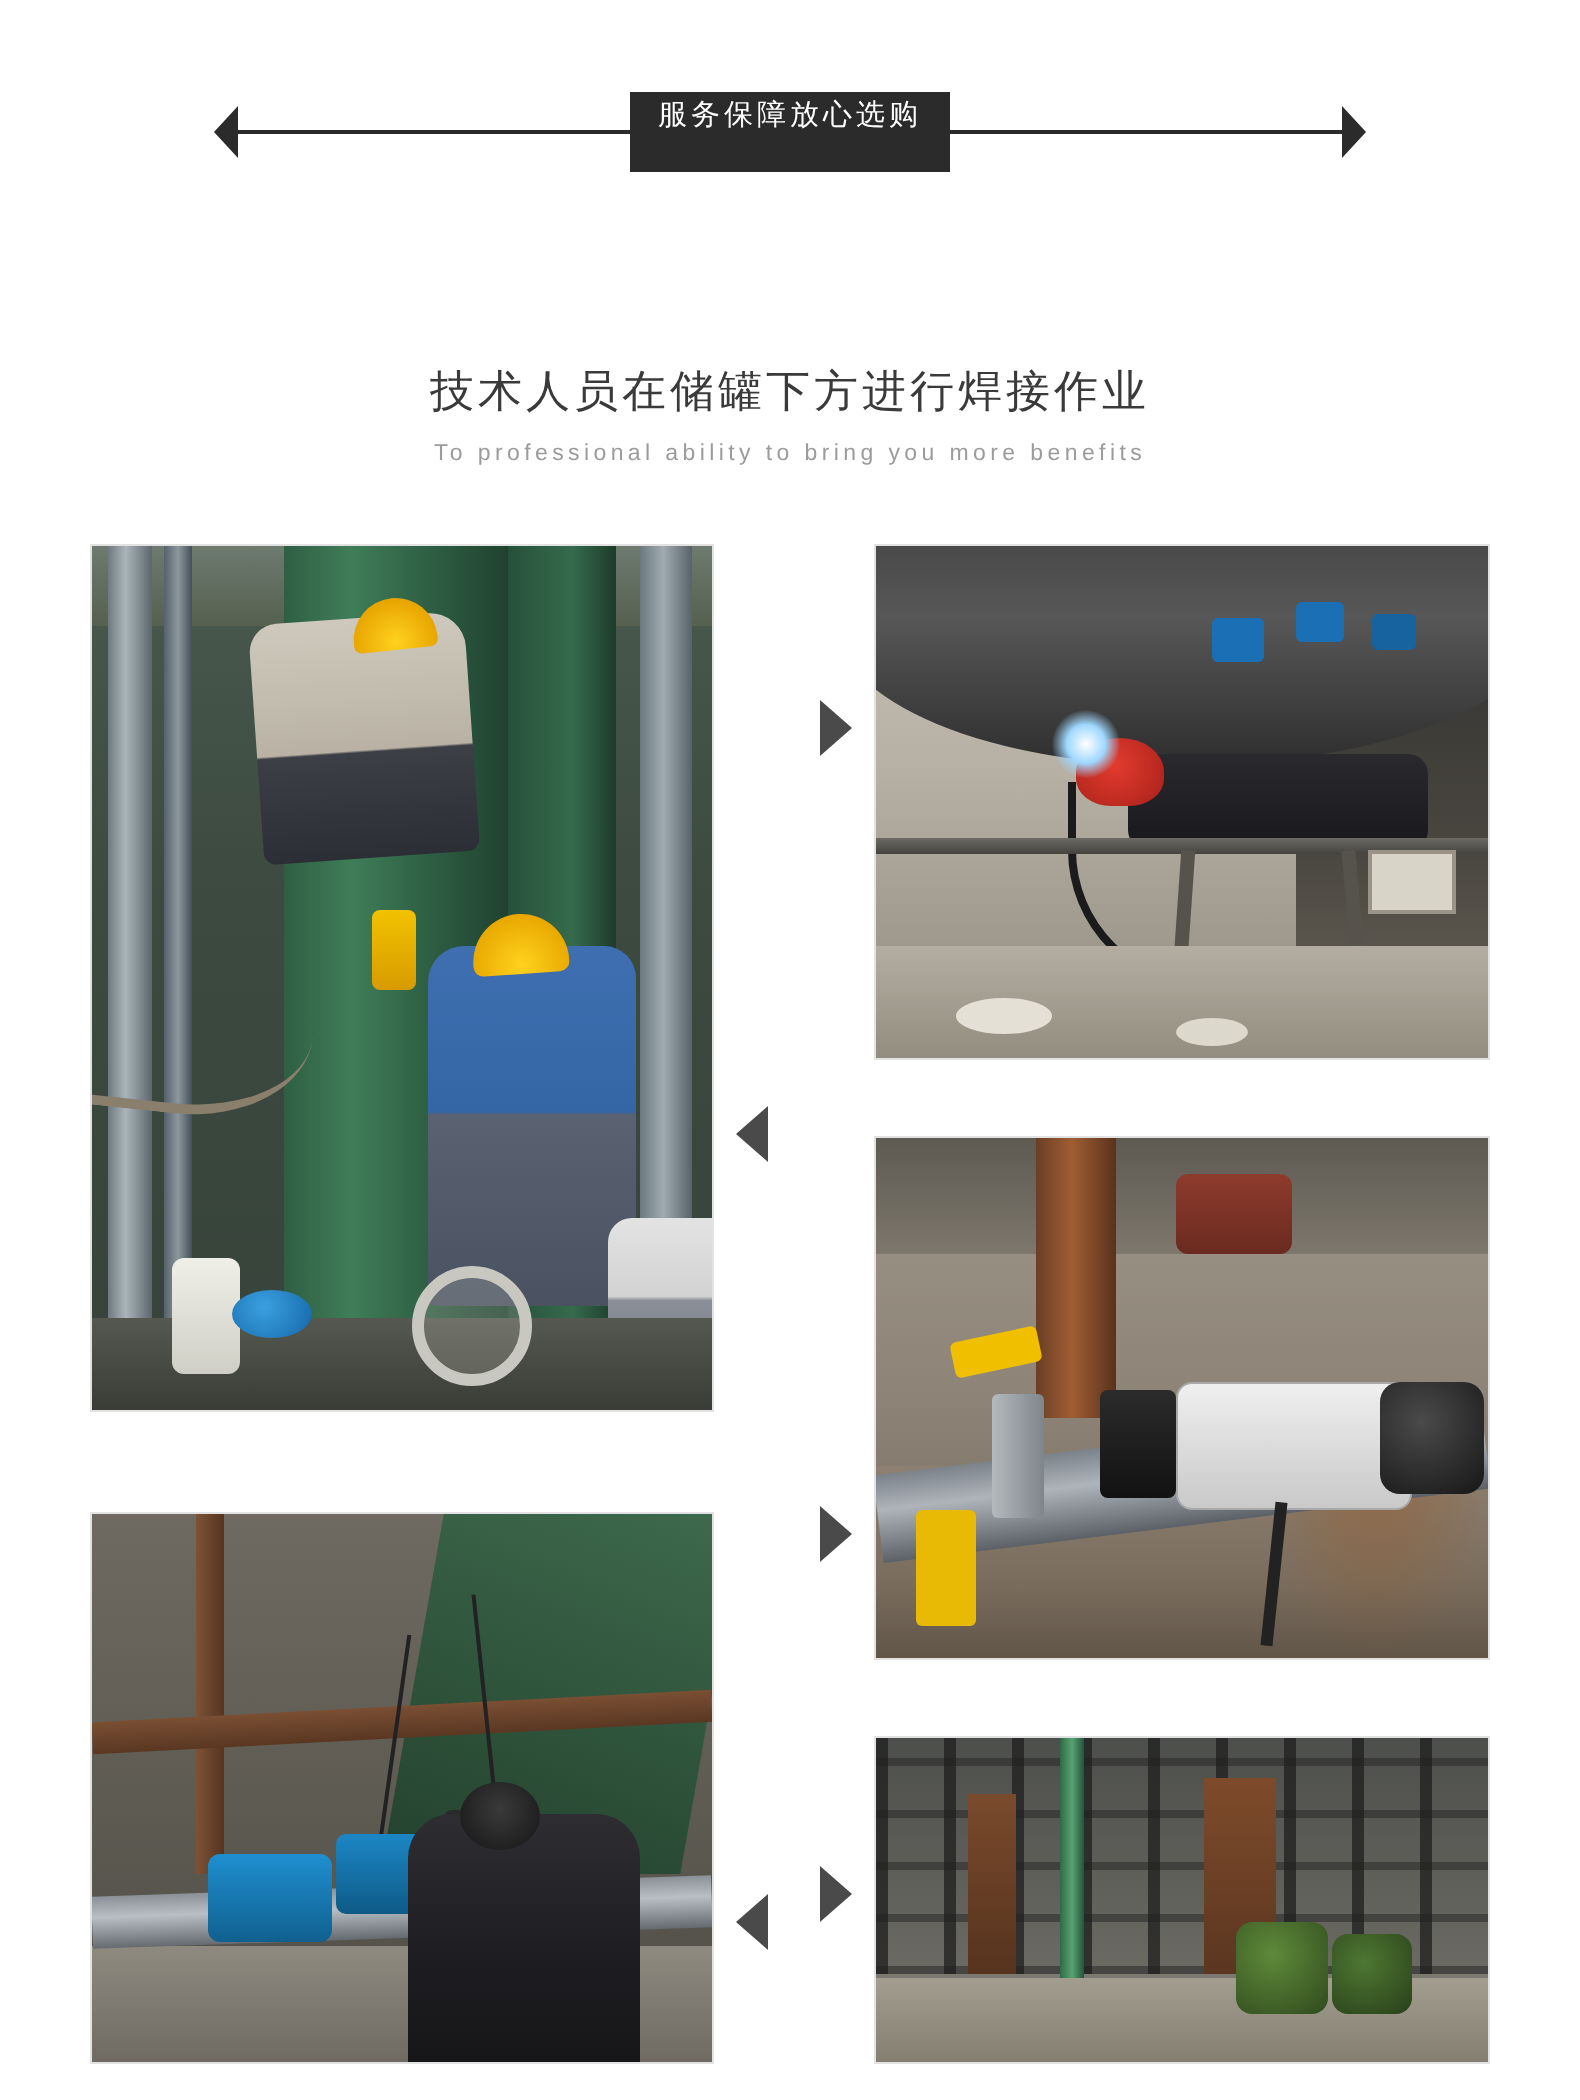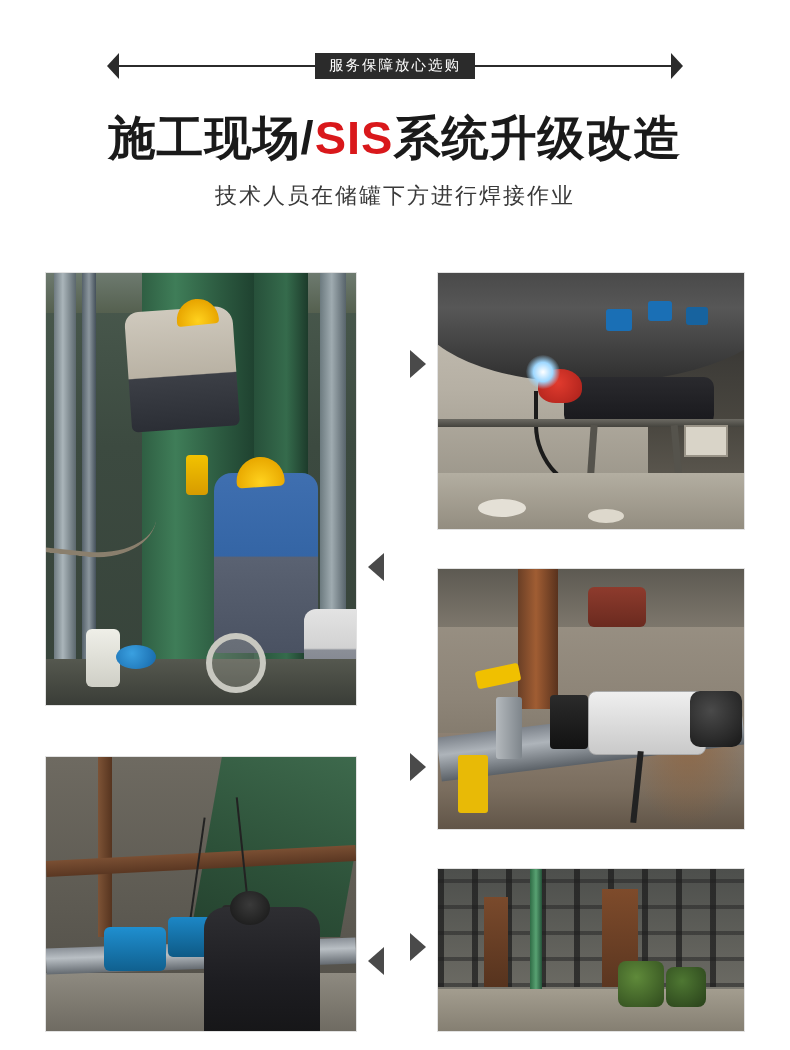--- a/index.html
+++ b/index.html
@@ -51,21 +51,21 @@
   .ribbon-tail.right {
     border-top: 13px solid transparent;
     border-bottom: 13px solid transparent;
     border-left: 12px solid #2b2b2b;
   }
   .ribbon-center {
     background: #2b2b2b;
     color: #ffffff;
     font-size: 14.5px;
     letter-spacing: 2px;
-    padding: 5px 14px 6px 14px;
+    padding: 5px 14px 21px 14px;
     line-height: 1;
     white-space: nowrap;
     font-family: "Liberation Sans", sans-serif;
   }
 
   
   .headline {
     position: absolute;
     top: 112px;
     left: 0;
@@ -457,25 +457,23 @@
 <div class="page">
 
   <div class="ribbon-wrap">
     <div class="ribbon-tail left"></div>
     <div class="ribbon-line left"></div>
     <div class="ribbon-center">服务保障放心选购</div>
     <div class="ribbon-line right"></div>
     <div class="ribbon-tail right"></div>
   </div>
 
-  <div class="headline">
-    <span>施工现场/</span><span class="accent">SIS</span><span>系统升级改造</span>
-  </div>
 
   <div class="subhead">技术人员在储罐下方进行焊接作业</div>
+  <div class="subhead-en">To professional ability to bring you more benefits</div>
 
   <div class="grid">
 
     <div class="photo" id="photo1">
       <div class="inner p1-bg">
         <div class="p1-top-band"></div>
         <div class="p1-column"></div>
         <div class="p1-column2"></div>
         <div class="p1-pipe-l"></div>
         <div class="p1-pipe-l2"></div>

